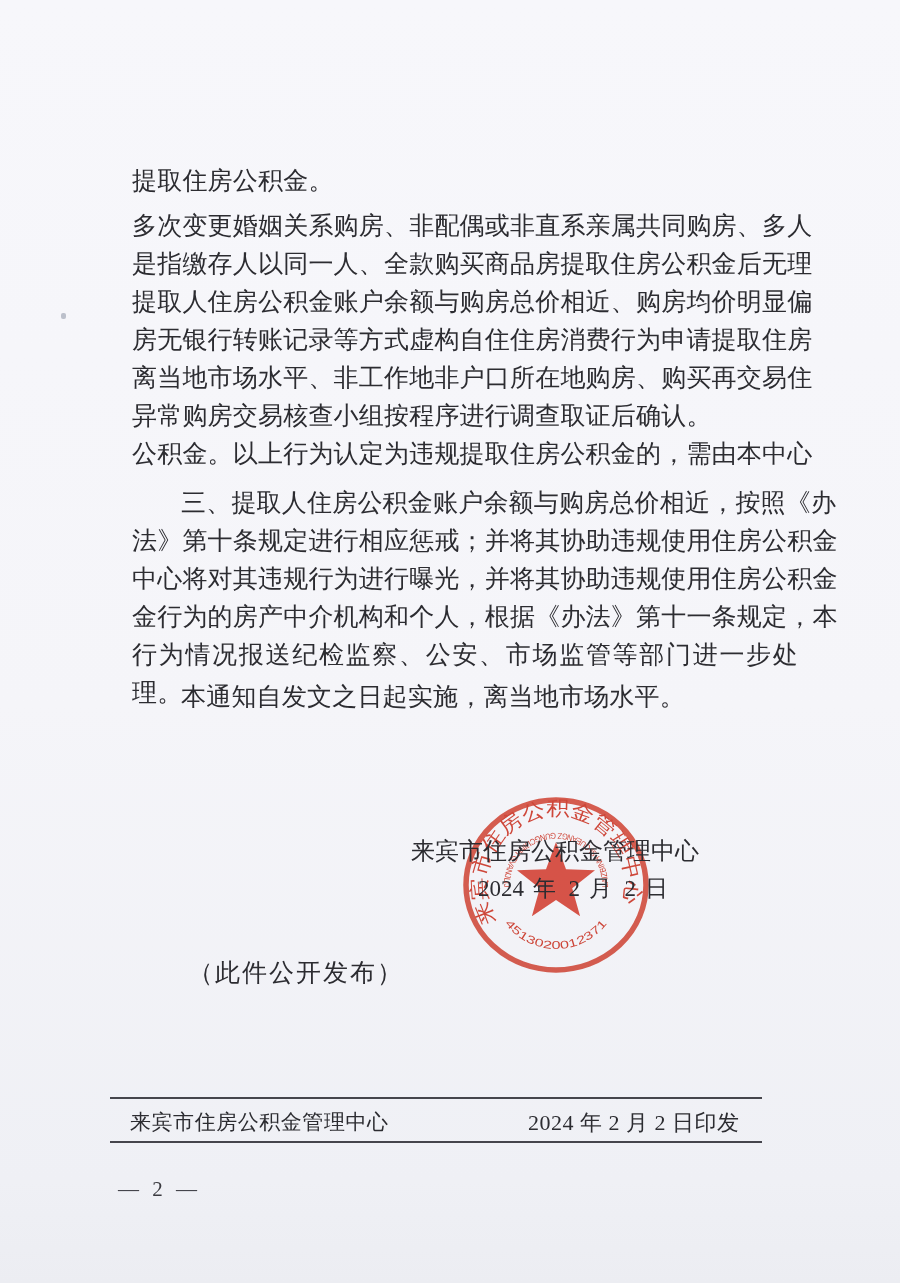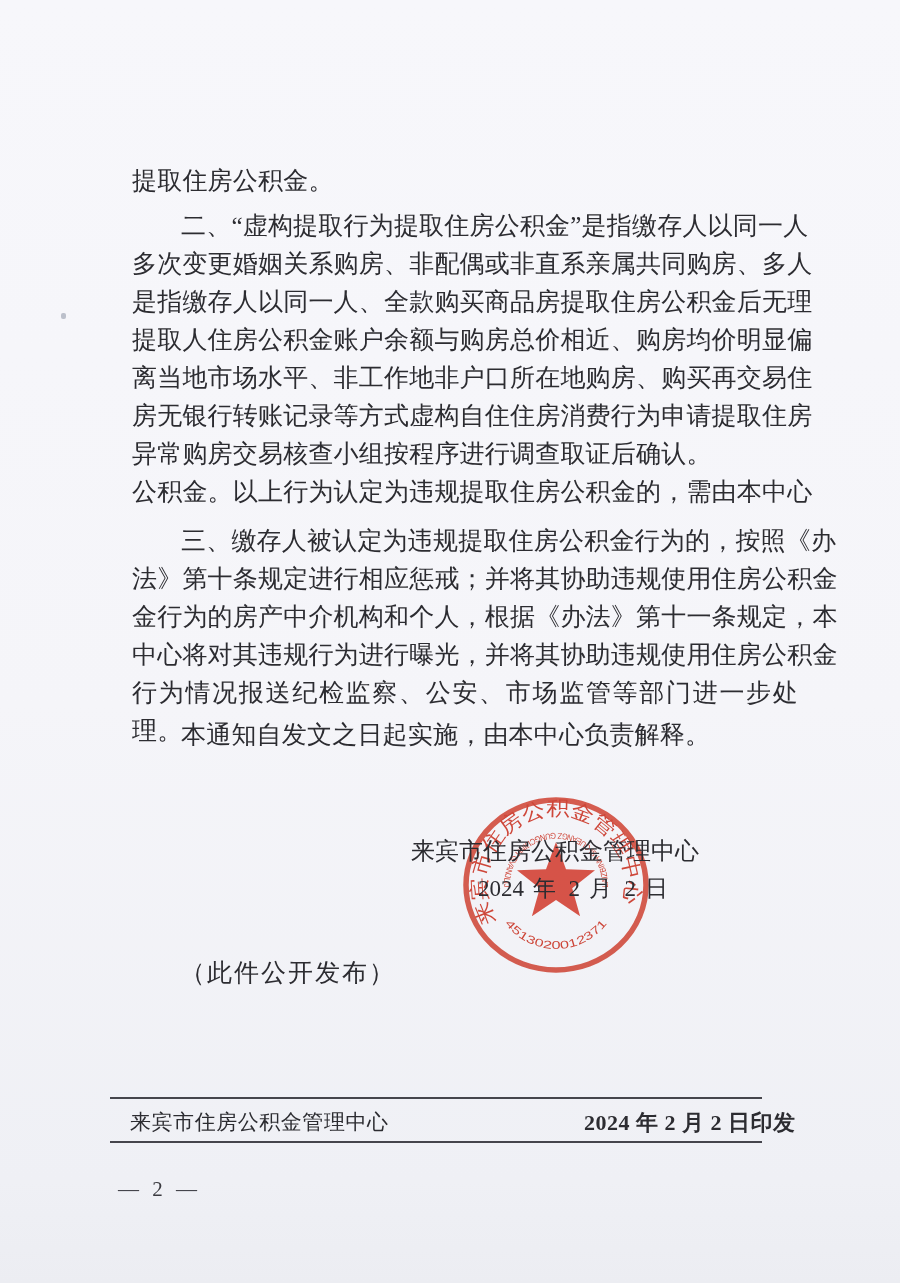--- a/index.html
+++ b/index.html
@@ -29,76 +29,75 @@
     text-align:justify;text-align-last:justify;white-space:nowrap;
     z-index:3;
   }
   .sig-date{
     position:absolute;left:478px;top:875px;width:190px;
     font-size:23px;line-height:28px;
     text-align:justify;text-align-last:justify;white-space:nowrap;
     z-index:3;
   }
   .publish-note{
-    position:absolute;left:180px;top:956px;
+    position:absolute;left:188px;top:956px;
     font-size:25px;letter-spacing:2px;
   }
   
   .stamp{
     position:absolute;left:458px;top:794px;width:196px;height:186px;
     mix-blend-mode:multiply;opacity:.93;z-index:2;
   }
   
   .rule{position:absolute;left:110px;width:652px;height:2px;background:#45454c;}
   .rule-top{top:1097px;}
   .rule-bottom{top:1141px;}
   .footer-issuer{
     position:absolute;left:130px;top:1109px;width:258px;
     font-size:21px;line-height:26px;
     text-align:justify;text-align-last:justify;white-space:nowrap;
   }
   .footer-date{
-    position:absolute;left:584px;top:1108px;
-    font-size:22px;letter-spacing:.5px;white-space:nowrap;font-weight:bold;
+    position:absolute;left:528px;top:1108px;
+    font-size:22px;letter-spacing:.5px;white-space:nowrap;
   }
   .page-num{
     position:absolute;left:118px;top:1177px;
     font-size:21px;letter-spacing:4px;color:#3a3a40;
   }
   .speck{position:absolute;left:61px;top:313px;width:5px;height:6px;
     background:#8d94a4;border-radius:2px;opacity:.55;}
 </style>
 </head>
 <body>
 
 <div class="page">
 
   <div class="body-text">
     <div class="p1">
       <div class="line last">提取住房公积金。</div>
     </div>
     <div class="p2">
-      <div class="line indent">二、“虚构提取行为提取住房公积金”是指缴存人以同一人</div>
       <div class="line">多次变更婚姻关系购房、非配偶或非直系亲属共同购房、多人</div>
       <div class="line">是指缴存人以同一人、全款购买商品房提取住房公积金后无理</div>
       <div class="line">提取人住房公积金账户余额与购房总价相近、购房均价明显偏</div>
+      <div class="line">房无银行转账记录等方式虚构自住住房消费行为申请提取住房</div>
       <div class="line">离当地市场水平、非工作地非户口所在地购房、购买再交易住</div>
-      <div class="line">房无银行转账记录等方式虚构自住住房消费行为申请提取住房</div>
       <div class="line last">异常购房交易核查小组按程序进行调查取证后确认。</div>
       <div class="line">公积金。以上行为认定为违规提取住房公积金的，需由本中心</div>
     </div>
     <div class="p3">
-      <div class="line indent">三、缴存人被认定为违规提取住房公积金行为的，按照《办</div>
+      <div class="line indent">三、提取人住房公积金账户余额与购房总价相近，按照《办</div>
       <div class="line">法》第十条规定进行相应惩戒；并将其协助违规使用住房公积金</div>
+      <div class="line">中心将对其违规行为进行曝光，并将其协助违规使用住房公积金</div>
       <div class="line">金行为的房产中介机构和个人，根据《办法》第十一条规定，本</div>
-      <div class="line">中心将对其违规行为进行曝光，并将其协助违规使用住房公积金</div>
       <div class="line last">行为情况报送纪检监察、公安、市场监管等部门进一步处理。</div>
     </div>
     <div class="p4">
-      <div class="line indent last">本通知自发文之日起实施，由本中心负责解释。</div>
+      <div class="line indent last">本通知自发文之日起实施，离当地市场水平。</div>
     </div>
   </div>
 
   <div class="sig-org">来宾市住房公积金管理中心</div>
   <div class="sig-date">2024 年 2 月 2 日</div>
 
   <svg class="stamp" viewBox="0 0 196 186" xmlns="http://www.w3.org/2000/svg">
     <defs>
       <path id="arcCN" d="M 31.4,112.6 A 70,70 0 1 1 164.6,112.6"></path>
       <path id="arcLAT" d="M 149.2,100 A 52,52 0 1 0 46.8,100"></path>

